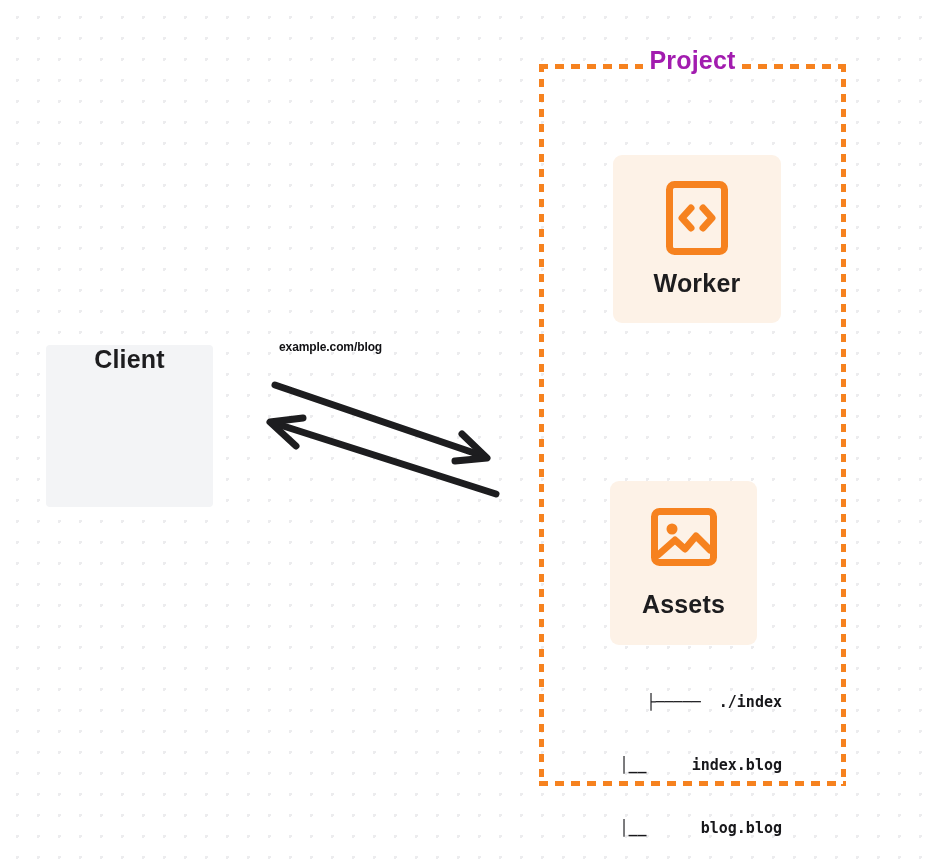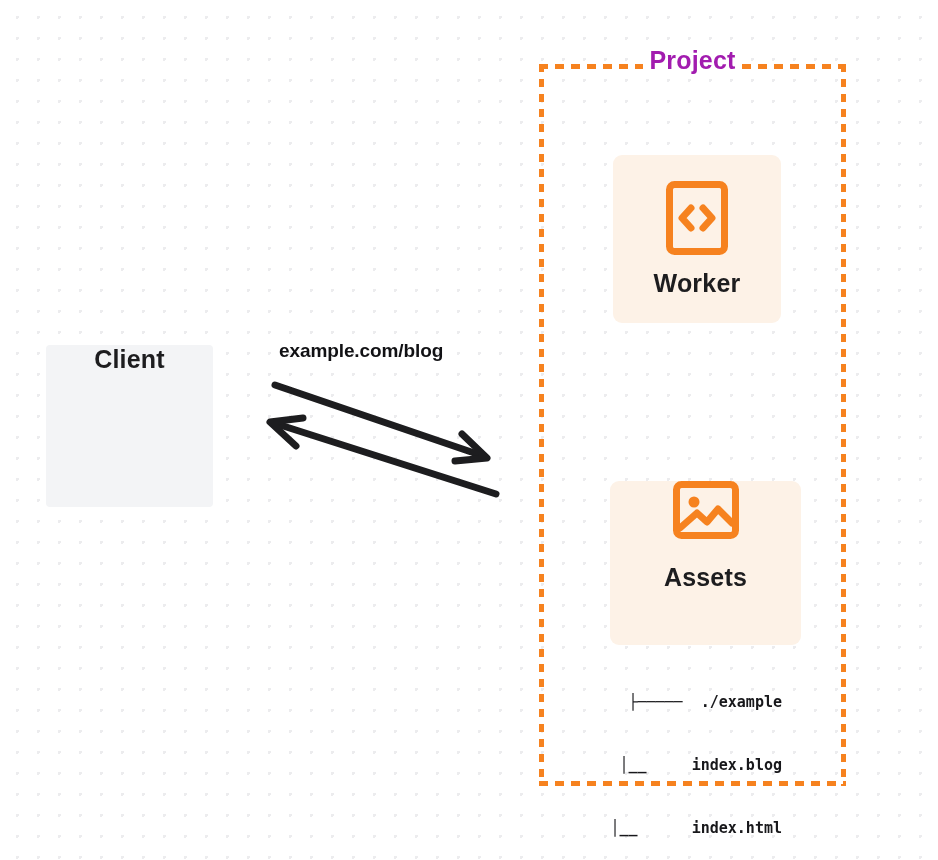--- a/index.html
+++ b/index.html
@@ -39,21 +39,21 @@
     font-weight: bold;
     color: #1d1d1f;
     letter-spacing: .2px;
   }
 
   
   .edge-label {
     position: absolute;
     left: 279px;
     top: 340px;
-    font-size: 19px;
+    font-size: 12px;
     font-weight: bold;
     color: #111114;
     white-space: nowrap;
     letter-spacing: -.1px;
   }
 
   
   .arrows {
     position: absolute;
     left: 0;
@@ -133,22 +133,23 @@
     top: 130px;
     width: 168px;
     height: 168px;
     justify-content: center;
     gap: 14px;
     margin-top: 25px;
   }
   .card-assets {
     left: 610px;
     top: 481px;
-    width: 191px;
+    width: 147px;
     height: 164px;
+    justify-content: center;
     gap: 24px;
   }
   .card-icon {
     display: block;
     line-height: 0;
   }
   .card-label {
     font-size: 25px;
     font-weight: bold;
     color: #1d1d1f;
@@ -218,19 +219,19 @@
       <svg width="66" height="58" viewBox="0 0 66 58">
         <rect x="3.5" y="3.5" width="59" height="51" rx="5" ry="5" fill="none" stroke="#f6821f" stroke-width="7"></rect>
         <circle cx="21" cy="21" r="5.5" fill="#f6821f"></circle>
         <path d="M7,47 L24,32 L34,41 L45,28 L59,42" fill="none" stroke="#f6821f" stroke-width="7" stroke-linecap="round" stroke-linejoin="round"></path>
       </svg>
     </span>
     <span class="card-label">Assets</span>
   </div>
 
   <div class="file-tree">
-    <span class="row">├─────  ./example</span>
+    <span class="row">├─────  ./index</span>
     <span class="row">│__     index.blog</span>
-    <span class="row">│__      index.html</span>
+    <span class="row">│__      blog.blog</span>
     
   </div>
 
 </div>
 
 </body></html>

